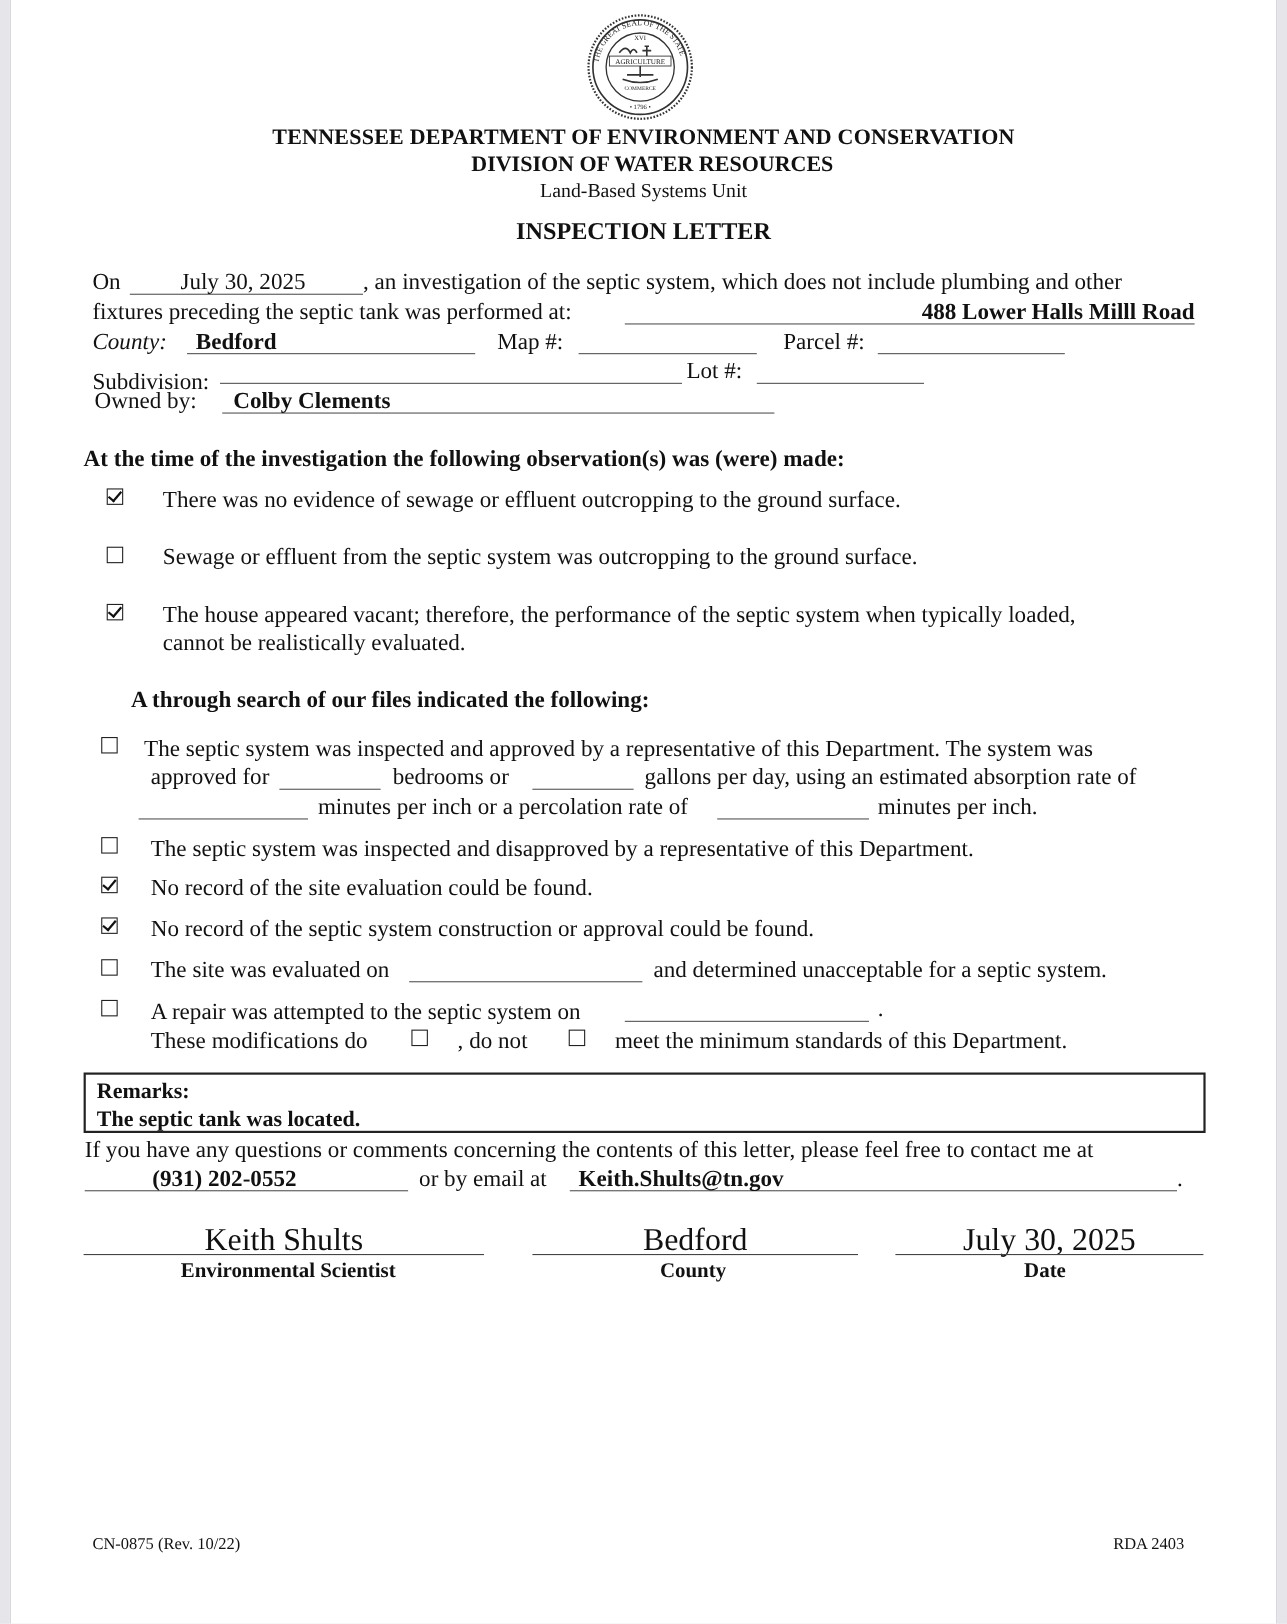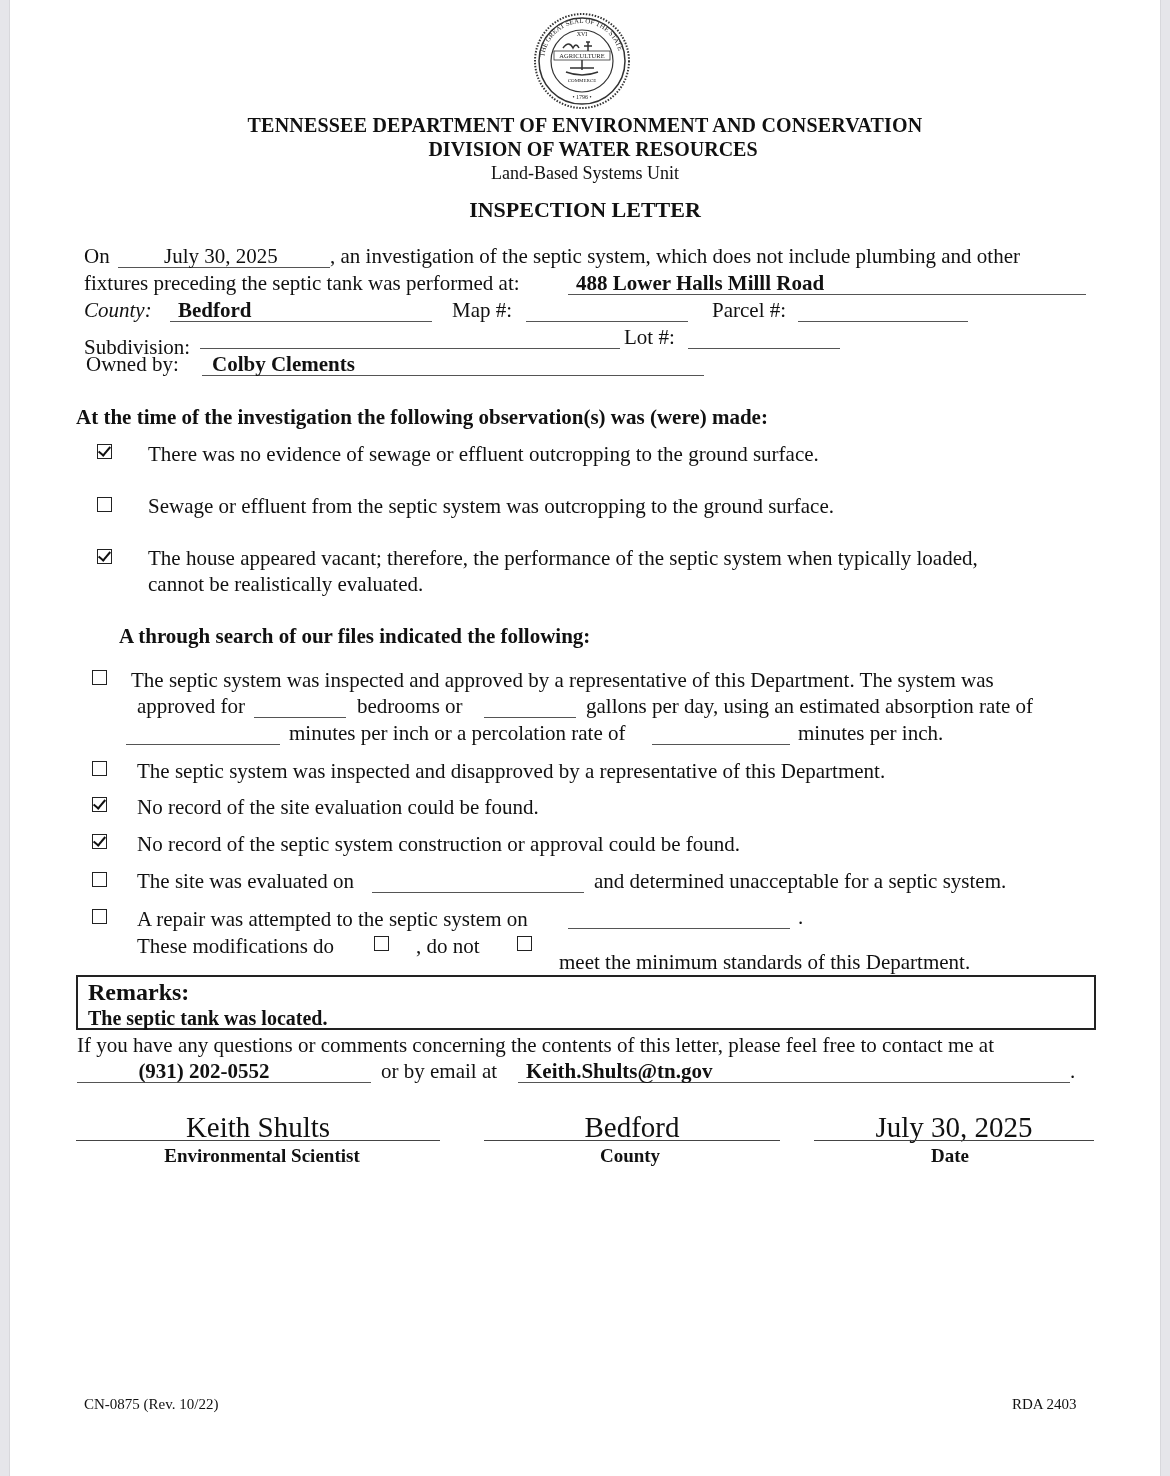--- a/index.html
+++ b/index.html
@@ -65,21 +65,21 @@
 <div class="hdr h1">TENNESSEE DEPARTMENT OF ENVIRONMENT AND CONSERVATION</div>
 <div class="hdr h2">DIVISION OF WATER RESOURCES</div>
 <div class="hdr h3">Land-Based Systems Unit</div>
 <div class="hdr h4">INSPECTION LETTER</div>
 
 <span class="abs t" style="left:84px;top:244px;">On</span>
 <div class="fill" style="left:118px;top:244px;width:212px;padding-left:46px;">July 30, 2025</div>
 <span class="abs t" style="left:330px;top:244px;">, an investigation of the septic system, which does not include plumbing and other</span>
 
 <span class="abs t" style="left:84px;top:271px;">fixtures preceding the septic tank was performed at:</span>
-<div class="fill b" style="left:568px;top:271px;width:518px;padding-left:8px;">488 Lower Halls Milll  Road</div>
+<div class="fill b" style="left:568px;top:271px;width:518px;padding-left:8px;text-align:right;">488 Lower Halls Milll  Road</div>
 
 <span class="abs t" style="left:84px;top:298px;font-style:italic;">County:</span>
 <div class="fill b" style="left:170px;top:298px;width:262px;padding-left:8px;">Bedford</div>
 <span class="abs t" style="left:452px;top:298px;">Map #:</span>
 <div class="fill" style="left:526px;top:298px;width:162px;"></div>
 <span class="abs t" style="left:712px;top:298px;">Parcel #:</span>
 <div class="fill" style="left:798px;top:298px;width:170px;"></div>
 
 <span class="abs t" style="left:84px;top:335px;">Subdivision:</span>
 <div class="fill" style="left:200px;top:325px;width:420px;"></div>
@@ -130,24 +130,24 @@
 <span class="abs t" style="left:594px;top:869px;">and determined unacceptable for a septic system.</span>
 
 <div class="chk" style="left:92px;top:909px;"></div>
 <span class="abs t" style="left:137px;top:907px;">A repair was attempted to the septic system on</span>
 <div class="fill" style="left:568px;top:905px;width:222px;"></div>
 <span class="abs t" style="left:798px;top:905px;">.</span>
 <span class="abs t" style="left:137px;top:934px;">These modifications do</span>
 <div class="chk" style="left:374px;top:936px;"></div>
 <span class="abs t" style="left:416px;top:934px;">, do not</span>
 <div class="chk" style="left:517px;top:936px;"></div>
-<span class="abs t" style="left:559px;top:934px;margin-top:16px;">meet the minimum standards of this Department.</span>
+<span class="abs t" style="left:559px;top:934px;">meet the minimum standards of this Department.</span>
 
 <div class="remarks">
-  <div class="abs t b" style="left:10px;top:3px;font-size:24px;">Remarks:</div>
+  <div class="abs t b" style="left:10px;top:3px;font-size:20px;">Remarks:</div>
   <div class="abs t b" style="left:10px;top:29px;font-size:20px;">The septic tank was located.</div>
 </div>
 
 <span class="abs t" style="left:77px;top:1033px;">If you have any questions or comments concerning the contents of this letter, please feel free to contact me at</span>
 <div class="fill b" style="left:77px;top:1059px;width:294px;text-align:center;padding-right:40px;">(931) 202-0552</div>
 <span class="abs t" style="left:381px;top:1059px;">or by email at</span>
 <div class="fill b" style="left:518px;top:1059px;width:552px;padding-left:8px;">Keith.Shults@tn.gov</div>
 <span class="abs t" style="left:1070px;top:1059px;">.</span>
 
 <div class="sigval" style="left:76px;top:1114px;width:364px;">Keith Shults</div>

